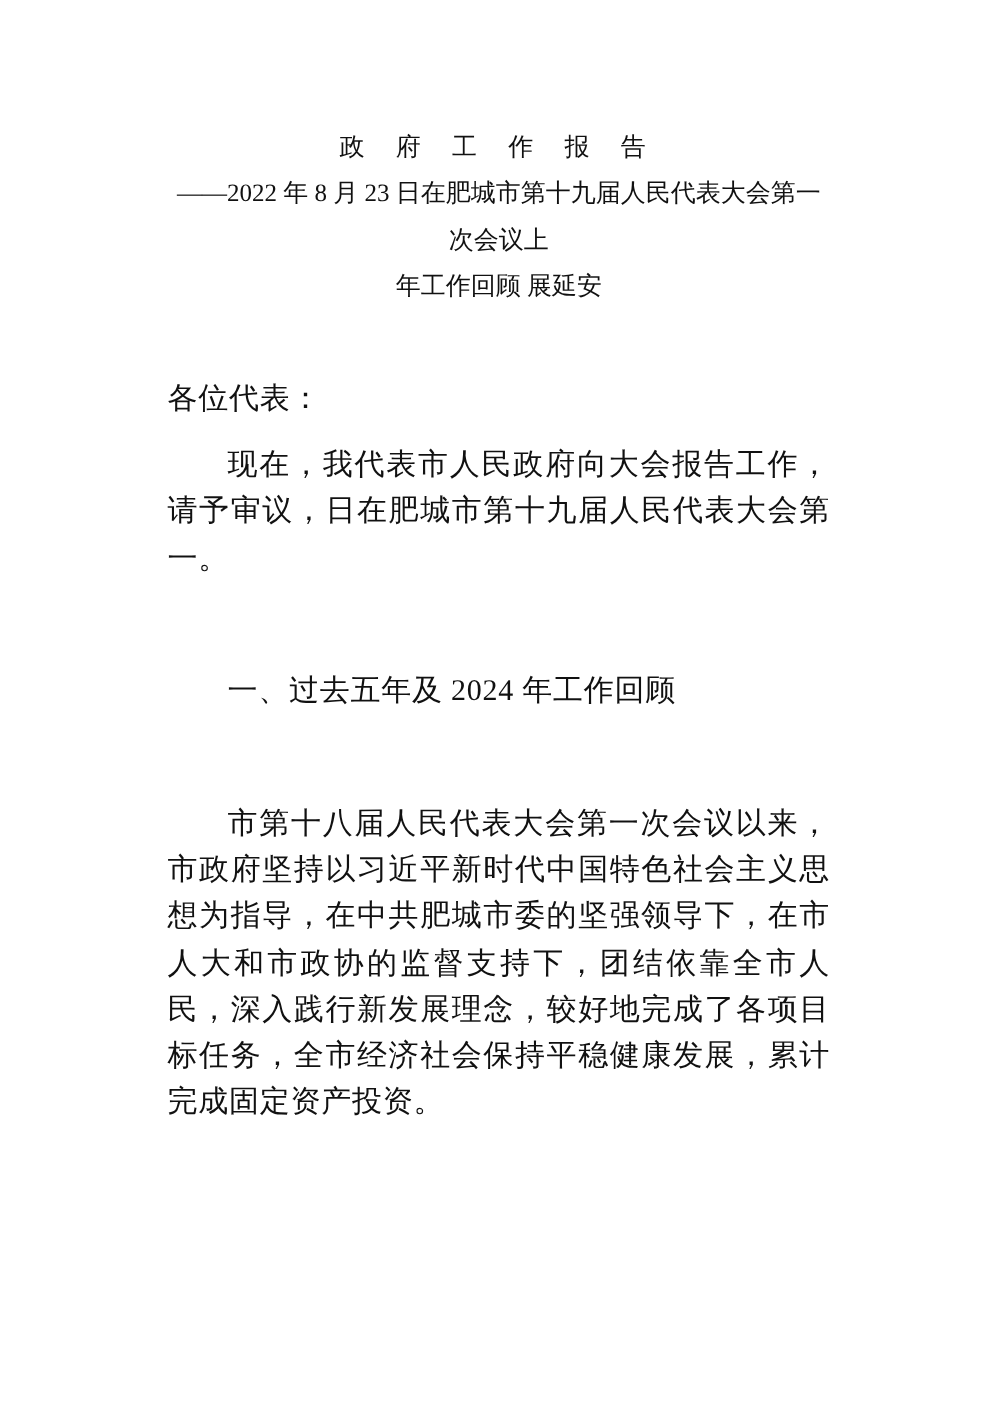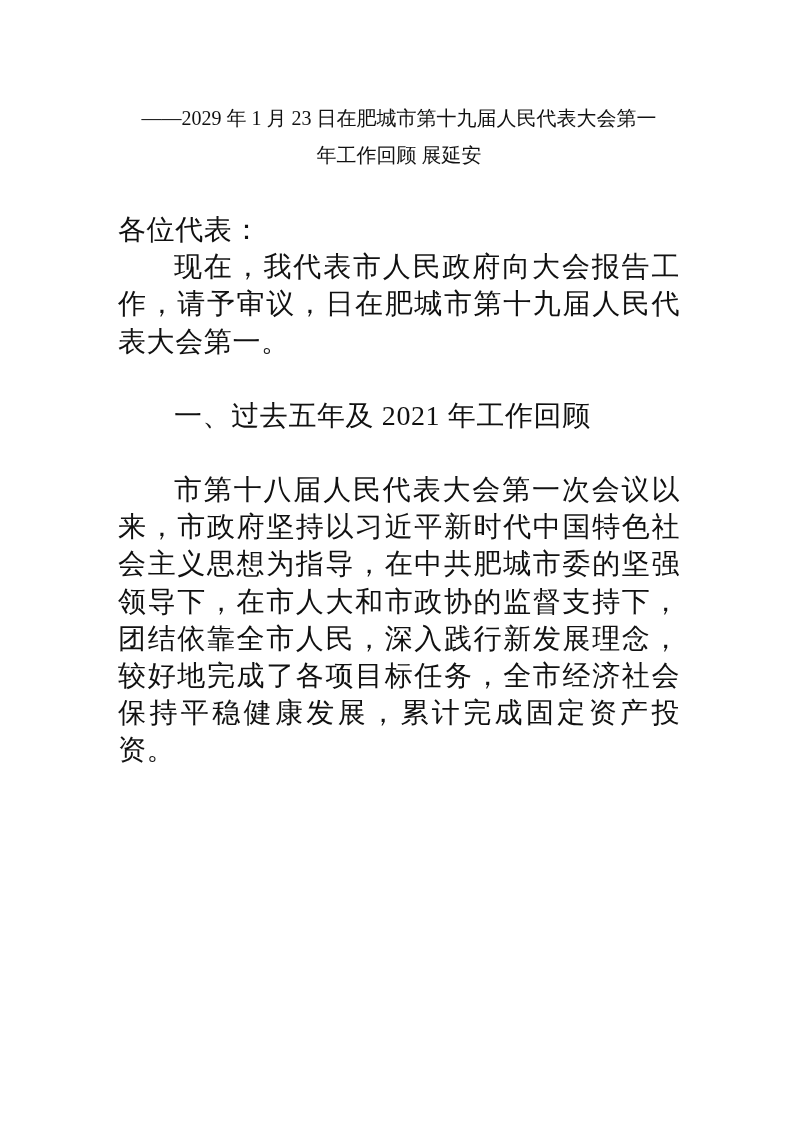--- a/index.html
+++ b/index.html
@@ -23,38 +23,40 @@
     }
     .line {
       font-size: 20px;
       line-height: 37px;
       height: 37px;
       white-space: nowrap;
     }
     .center { text-align: center; }
     .title { letter-spacing: 10px; }
     .body-para {
-      font-size: 28px;
+      font-size: 24px;
       line-height: 37.2px;
       text-align: justify;
       text-align-last: left;
       text-indent: 2em;
-      margin: 0;
+      margin: 16px;
       letter-spacing: 0.6px;
     }
     .noindent { text-indent: 0; }
     .gap { height: 37px; }
     .bold { font-weight: bold; }
   </style>
 </head>
 <body>
 
 <div class="page">
-  <div class="line center">——2029 年 1 月 23 日在肥城市第十九届人民代表大会第一</div>
+  <div class="line center title">政 府 工 作 报 告</div>
+  <div class="line center">——2022 年 8 月 23 日在肥城市第十九届人民代表大会第一</div>
+  <div class="line center">次会议上</div>
   <div class="line center">年工作回顾 展延安</div>
   <div class="gap"></div>
   <p class="body-para noindent">各位代表：</p>
   <p class="body-para">现在，我代表市人民政府向大会报告工作，请予审议，日在肥城市第十九届人民代表大会第一。</p>
   <div class="gap"></div>
-  <p class="body-para">一、过去五年及 2021 年工作回顾</p>
+  <p class="body-para">一、过去五年及 2024 年工作回顾</p>
   <div class="gap"></div>
   <p class="body-para">市第十八届人民代表大会第一次会议以来，市政府坚持以习近平新时代中国特色社会主义思想为指导，在中共肥城市委的坚强领导下，在市人大和市政协的监督支持下，团结依靠全市人民，深入践行新发展理念，较好地完成了各项目标任务，全市经济社会保持平稳健康发展，累计完成固定资产投资。</p>
 </div>
 
 </body></html>

